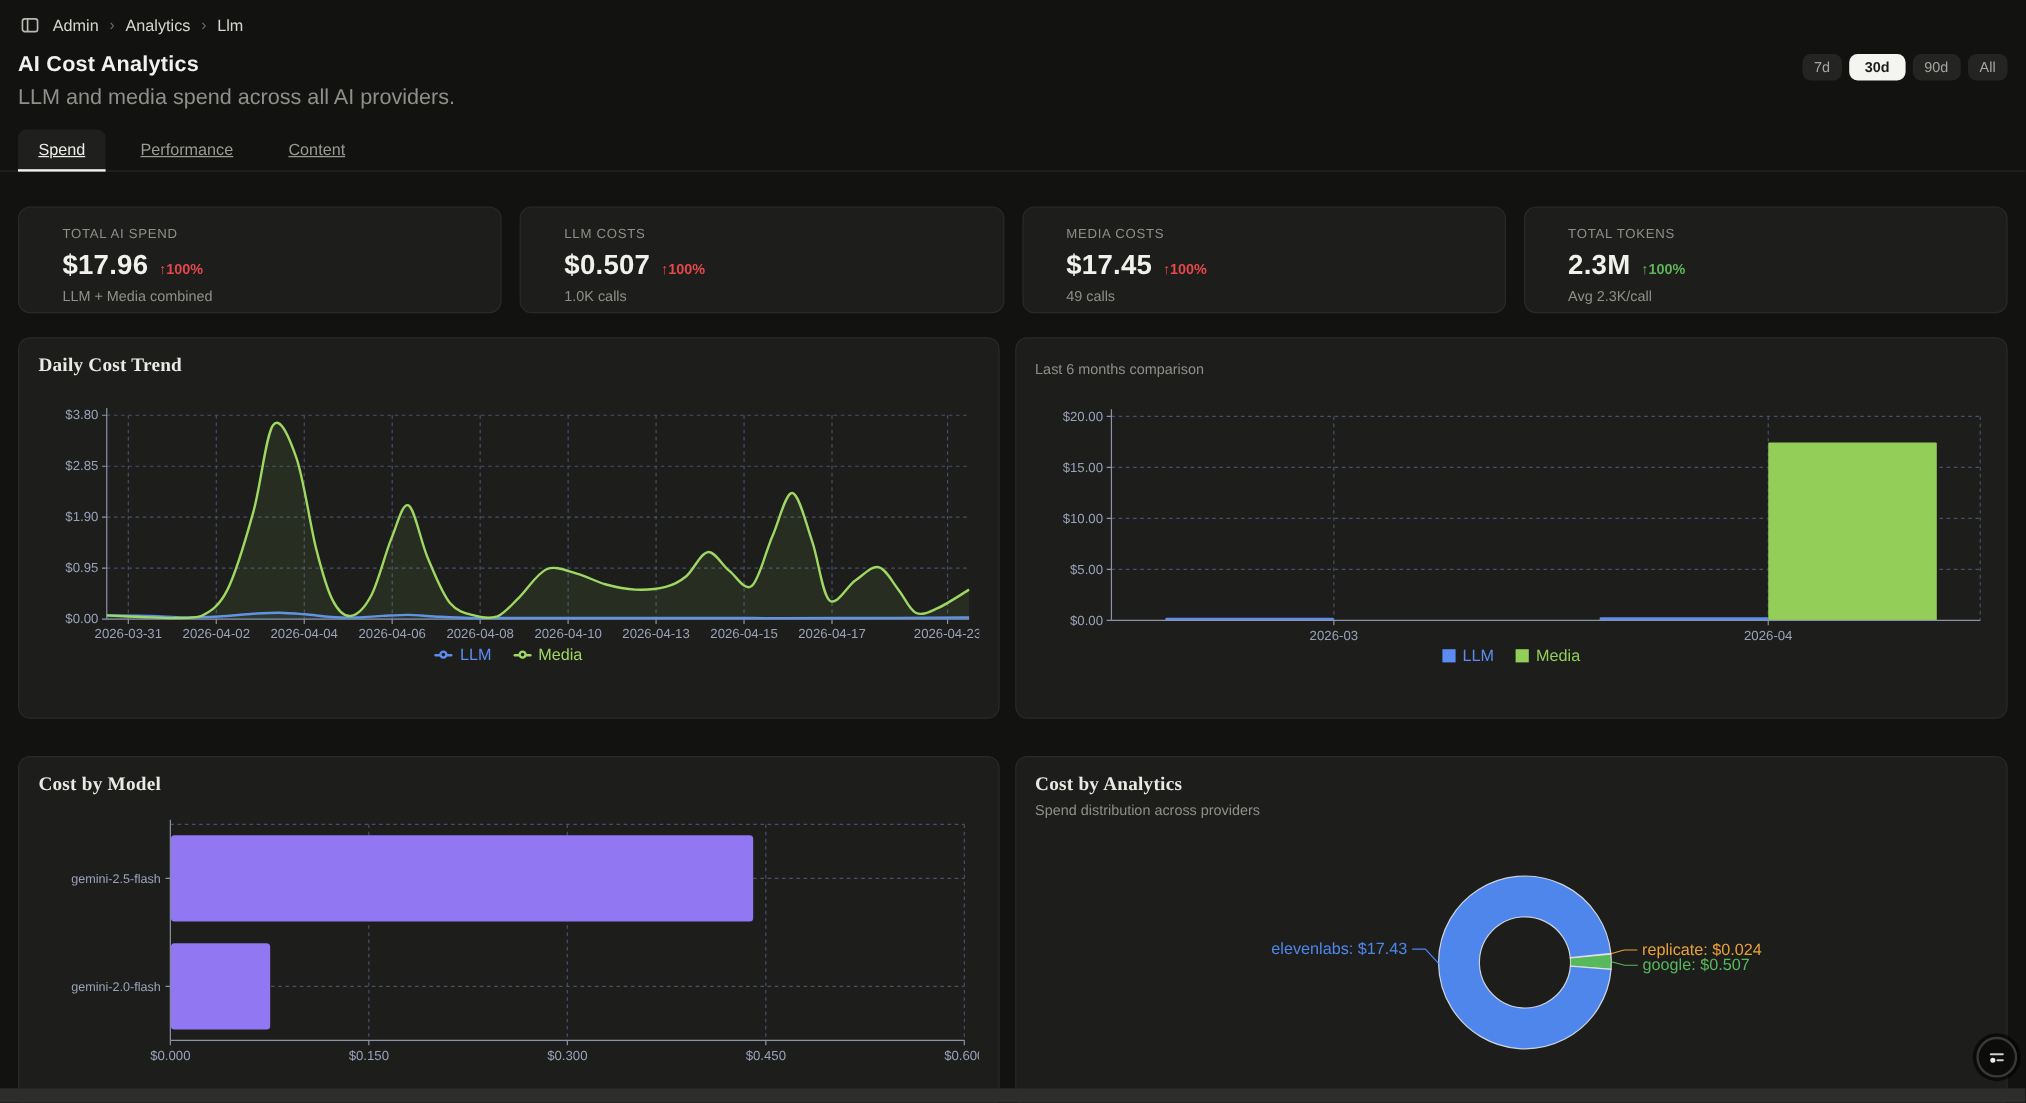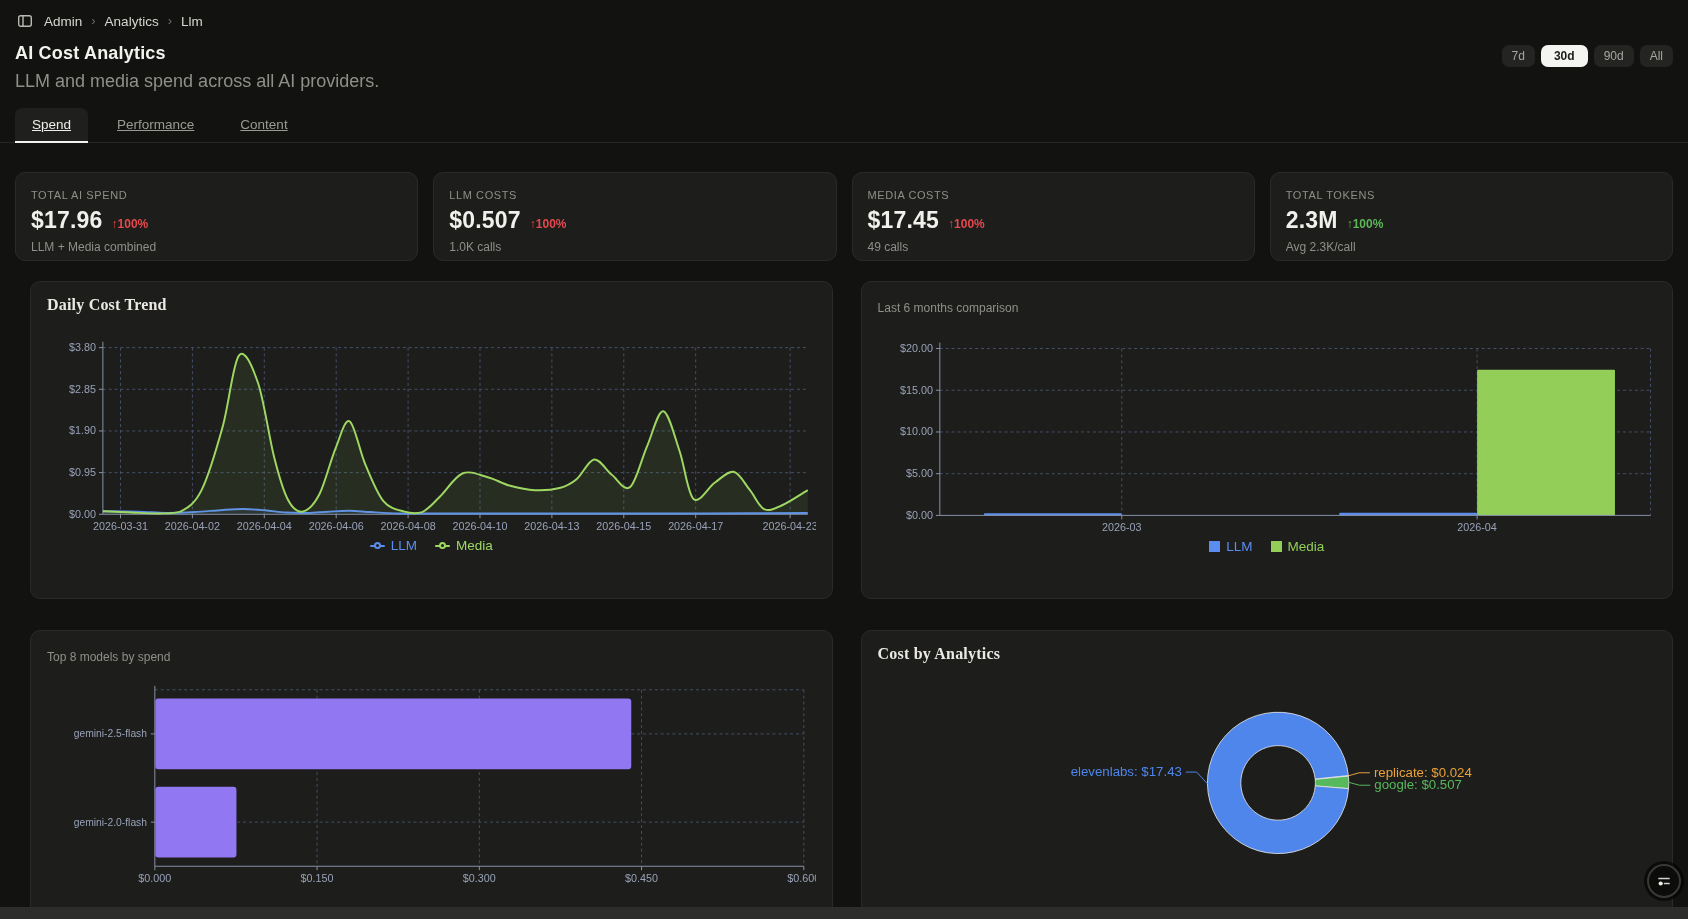--- a/index.html
+++ b/index.html
@@ -24,30 +24,30 @@
   .ranges{display:flex;gap:6px;margin-top:2px;}
   .pill{background:#242422;border:0;color:#a6a6a0;font-size:12px;padding:4px 10px;border-radius:7px;cursor:pointer;font-family:inherit;text-align:center;}
   .pill.active{background:#f4f4f1;color:#1b1b19;font-weight:700;padding:4px 13px;}
   
   .tabrow{display:flex;gap:12px;margin:16px -15px 0;padding:0 15px;border-bottom:1px solid #262624;}
   .tab{background:transparent;border:0;color:#9a9a94;font-size:13.5px;padding:9px 17px 10px;cursor:pointer;position:relative;font-family:inherit;text-decoration:underline;}
   .tab.active{background:#1f1f1d;color:#ededе9;color:#ededE9;border-radius:7px 7px 0 0;}
   .tab.active::after{content:'';position:absolute;left:0;right:0;bottom:-1px;height:2px;background:#f2f2ee;}
   
   .stats{display:grid;grid-template-columns:repeat(4,1fr);gap:15px;margin-top:29px;}
-  .card{background:#1d1d1b;border:1px solid #2a2a27;border-radius:10px;padding:16px 15px;height:89px;}
+  .card{background:#1d1d1b;border:1px solid #2a2a27;border-radius:10px;padding:16px 36px;height:89px;}
   .card .lbl{font-size:11px;color:#8f8f89;letter-spacing:.6px;}
   .card .val-row{display:flex;align-items:baseline;gap:9px;margin-top:6px;}
   .card .val{font-size:23px;font-weight:700;color:#f0f0ec;letter-spacing:.2px;}
   .card .chg{font-size:12px;font-weight:700;}
   .card .sub2{font-size:12px;color:#8f8f89;margin-top:6px;}
   
   .grid{display:grid;grid-template-columns:1fr 1.012fr;gap:13px;margin-top:20px;}
   .grid.row2{margin-top:31px;}
-  .panel{background:#1d1d1b;border:1px solid #2a2a27;border-radius:10px;padding:14px 16px;position:relative;margin-left:15px;}
+  .panel{background:#1d1d1b;border:1px solid #2a2a27;border-radius:10px;padding:14px 16px;position:relative;}
   .row1 .panel{height:318px;}
   .row2 .panel{height:292px;}
   .ptitle{font-family:"Liberation Serif",serif;font-size:16px;font-weight:700;color:#eae9e4;margin:0;letter-spacing:.2px;}
   .psub{font-size:12px;color:#8f8f89;margin:5px 0 0;}
   svg.chart{display:block;width:100%;margin-top:8px;font-family:"Liberation Sans",sans-serif;}
   .legend{display:flex;justify-content:center;gap:18px;align-items:center;font-size:13.5px;margin-top:2px;}
   .lgi{display:inline-flex;align-items:center;gap:6px;cursor:pointer;}
   .lg-line{width:15px;height:2px;position:relative;display:inline-block;background:currentColor;border-radius:1px;}
   .lg-line::after{content:'';position:absolute;left:4px;top:-2.5px;width:3px;height:3px;border:2px solid currentColor;border-radius:50%;background:#1d1d1b;}
   .lg-sq{width:11px;height:11px;display:inline-block;background:currentColor;}
@@ -236,21 +236,21 @@
           <span class="lgi">
             <span class="lg-sq" style="color: rgb(147, 206, 88);"></span>
             <span style="color: rgb(147, 206, 88);">Media</span>
           </span>
         </div>
     </div>
   </section>
 
   <section class="grid row2">
     <div class="panel">
-      <p class="psub">Top 8 models by spend</p>
+      <h3 class="ptitle">Cost by Model</h3>
       <svg class="chart" id="chart-models" height="214" viewBox="0 0 784 214">
           <line x1="110" y1="16" x2="772" y2="16" stroke="#45506a" stroke-dasharray="3 3" stroke-width="1"></line>
           <line x1="110" y1="196" x2="110" y2="200" stroke="#8a93a8" stroke-width="1"></line>
           <text x="110" y="212" text-anchor="middle" fill="#98a2b8" font-size="11">$0.000</text>
           <line x1="275.5" y1="16" x2="275.5" y2="196" stroke="#45506a" stroke-dasharray="3 3" stroke-width="1"></line>
           <line x1="275.5" y1="196" x2="275.5" y2="200" stroke="#8a93a8" stroke-width="1"></line>
           <text x="275.5" y="212" text-anchor="middle" fill="#98a2b8" font-size="11">$0.150</text>
           <line x1="441" y1="16" x2="441" y2="196" stroke="#45506a" stroke-dasharray="3 3" stroke-width="1"></line>
           <line x1="441" y1="196" x2="441" y2="200" stroke="#8a93a8" stroke-width="1"></line>
           <text x="441" y="212" text-anchor="middle" fill="#98a2b8" font-size="11">$0.300</text>
@@ -268,20 +268,21 @@
           <line x1="106" y1="151" x2="110" y2="151" stroke="#8a93a8" stroke-width="1"></line>
           <text x="102" y="154.5" text-anchor="end" fill="#98a2b8" font-size="10.5">gemini-2.0-flash</text>
           <rect x="110.5" y="115" width="82.75" height="72" fill="#9177f2" rx="3"></rect>
           <line x1="110" y1="12" x2="110" y2="196" stroke="#8a93a8" stroke-width="1"></line>
           <line x1="110" y1="196" x2="772" y2="196" stroke="#8a93a8" stroke-width="1"></line>
         </svg>
       <div class="scroll-pill"></div>
     </div>
     <div class="panel">
       <h3 class="ptitle">Cost by Analytics</h3>
+      <p class="psub">Spend distribution across providers</p>
       <svg class="chart" id="chart-providers" height="214" viewBox="0 0 793 214">
           <path d="M479.2075764665157,104.47395064472894A72,72 0 0 1 479.2682390259554,105.07539287218191L445.4258483748098,108.34534623809601A38,38 0 0 0 445.39383202399443,108.02791839582918Z" fill="#e9a23b" stroke="#e6e6e6" stroke-width="1" stroke-opacity="0.85"></path>
           <path d="M479.2682390259554,105.07539287218191A72,72 0 0 1 479.3657193580115,117.8282573643043L445.47729632783944,115.07602472004949A38,38 0 0 0 445.4258483748098,108.34534623809601Z" fill="#58b85c" stroke="#e6e6e6" stroke-width="1" stroke-opacity="0.85"></path>
           <path d="M479.3657193580115,117.8282573643043A72,72 0 1 1 479.2075764665157,104.47395064472889L445.39383202399443,108.02791839582913A38,38 0 1 0 445.47729632783944,115.07602472004949Z" fill="#4f86ec" stroke="#e6e6e6" stroke-width="1" stroke-opacity="0.85"></path>
           <path d="M335.6070479318493,112.85257064497931L324.60781914365964,100.98282449351781L313.60781914365964,100.98282449351781" fill="none" stroke="#4f86ec" stroke-width="1"></path>
           <text x="309.60781914365964" y="104.98282449351781" text-anchor="end" fill="#4f86ec" font-size="13.5">elevenlabs: $17.43</text>
           <path d="M479.2385389435825,104.7746080947404L490.1830101710743,101.67072877588129L501.1830101710743,101.67072877588129" fill="none" stroke="#e9a23b" stroke-width="1"></path>
           <text x="505.1830101710743" y="105.67072877588129" text-anchor="start" fill="#e9a23b" font-size="13.5">replicate: $0.024</text>
           <path d="M479.59989669632876,111.44966255372397L490.5995753582679,114.36558322165402L501.5995753582679,114.36558322165402" fill="none" stroke="#58b85c" stroke-width="1"></path>
           <text x="505.5995753582679" y="118.36558322165402" text-anchor="start" fill="#58b85c" font-size="13.5">google: $0.507</text>

